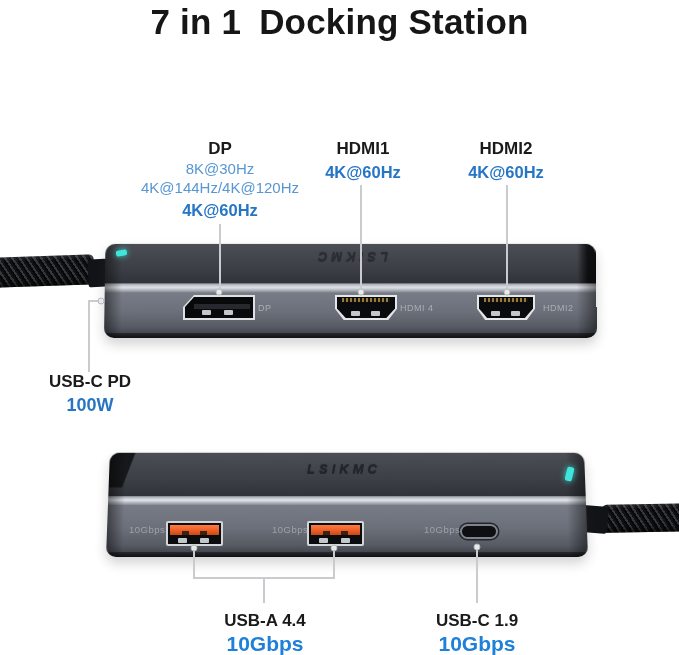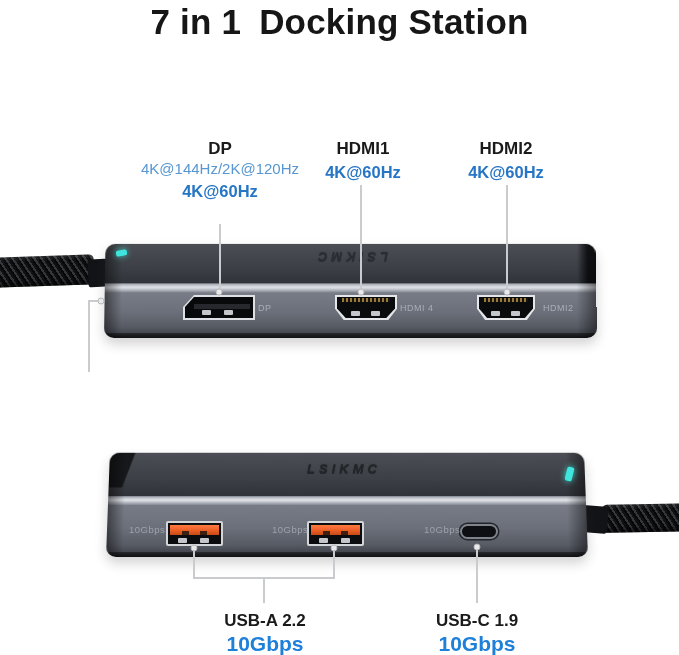--- a/index.html
+++ b/index.html
@@ -124,37 +124,42 @@
 <body>
 
 <div class="canvas">
 
   <div class="title-row">
     <span class="t1">7 in 1</span><span>Docking Station</span>
   </div>
 
   <div class="callout" id="co-dp">
     <div class="co-name">DP</div>
-    <div class="co-spec">4K@144Hz/2K@120Hz</div>
+    <div class="co-spec">8K@30Hz</div>
+    <div class="co-spec">4K@144Hz/4K@120Hz</div>
     <div class="co-strong">4K@60Hz</div>
   </div>
 
   <div class="callout" id="co-h1">
     <div class="co-name">HDMI1</div>
     <div class="co-strong">4K@60Hz</div>
   </div>
 
   <div class="callout" id="co-h2">
     <div class="co-name">HDMI2</div>
     <div class="co-strong">4K@60Hz</div>
   </div>
 
+  <div class="callout" id="co-pd">
+    <div class="co-name">USB-C PD</div>
+    <div class="co-strong">100W</div>
+  </div>
 
   <div class="callout" id="co-a">
-    <div class="co-name">USB-A 2.2</div>
+    <div class="co-name">USB-A 4.4</div>
     <div class="co-big">10Gbps</div>
   </div>
 
   <div class="callout" id="co-c">
     <div class="co-name">USB-C 1.9</div>
     <div class="co-big">10Gbps</div>
   </div>
 
   <div class="lline" id="ln-dp"></div>
   <div class="lline" id="ln-h1"></div>

